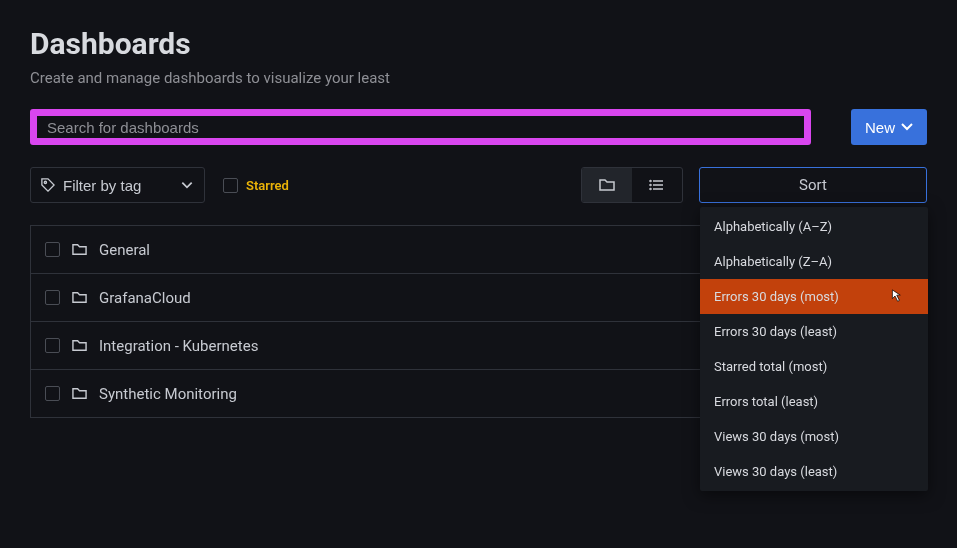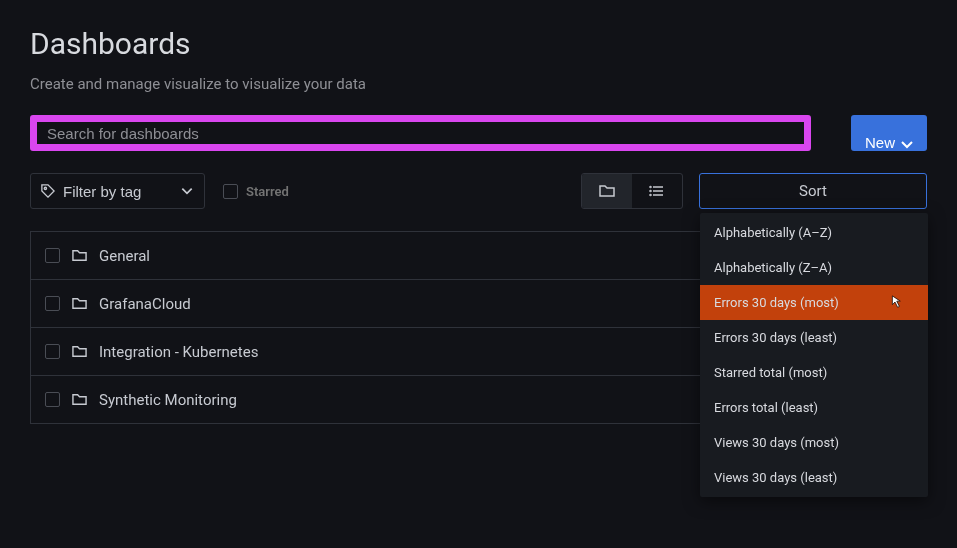--- a/index.html
+++ b/index.html
@@ -9,22 +9,22 @@
     font-family: -apple-system, BlinkMacSystemFont, "Segoe UI", Roboto, Helvetica, Arial, sans-serif;
     width: 957px;
     height: 548px;
     padding: 26px 30px;
     position: relative;
     overflow: hidden;
   }
   h1.page-title {
     color: #d8dadf;
     font-size: 30px;
-    font-weight: 400;
-    margin-bottom: 14px;
+    font-weight: 700;
+    margin-bottom: 8px;
   }
   .page-subtitle {
     color: #8e8f95;
     font-size: 15px;
     margin-bottom: 22px;
   }
   .search-row {
     display: flex;
     align-items: center;
     gap: 40px;
@@ -40,25 +40,25 @@
     color: #c7cad1;
     font-size: 15px;
   }
   .search-input::placeholder { color: #8e8f95; }
   .new-btn {
     background: #3871dc;
     color: #fff;
     border: none;
     border-radius: 3px;
     height: 36px;
-    padding: 0 14px;
+    padding: 8px 14px;
     font-size: 15px;
     font-weight: 500;
     display: inline-flex;
-    align-items: flex-end;
+    align-items: center;
     gap: 6px;
     cursor: pointer;
   }
   .new-btn svg { width: 12px; height: 12px; fill: #fff; }
 
   .toolbar-row {
     display: flex;
     align-items: center;
     height: 36px;
     margin-bottom: 22px;
@@ -81,21 +81,21 @@
   .tag-filter .spacer { flex: 1; }
   .tag-filter svg { width: 14px; height: 14px; stroke: #c7cad1; fill: none; }
 
   .starred {
     display: inline-flex;
     align-items: center;
     gap: 8px;
     margin-left: 18px;
     font-size: 13px;
     font-weight: 600;
-    color: #737373;
+    color: #eab308;
   }
   .checkbox {
     width: 15px; height: 15px;
     border: 1px solid #4a4d55;
     border-radius: 2px;
     background: transparent;
     display: inline-block;
   }
 
   .toolbar-right {
@@ -184,21 +184,21 @@
     color: #c7cad1;
     font-size: 15px;
   }
   .row svg.folder { width: 15px; height: 15px; stroke: #c7cad1; fill: none; }
   .row .label { }
 </style>
 </head>
 <body>
 
 <h1 class="page-title">Dashboards</h1>
-<div class="page-subtitle">Create and manage visualize to visualize your data</div>
+<div class="page-subtitle">Create and manage dashboards to visualize your least</div>
 
 <div class="search-row">
   <input class="search-input" type="text" placeholder="Search for dashboards" style="">
   <button class="new-btn">
     <span>New</span>
     <svg viewBox="0 0 12 12">
         <path d="M1 3 L6 8 L11 3" fill="none" stroke="#fff" stroke-width="2"></path>
       </svg>
   </button>
 </div>

